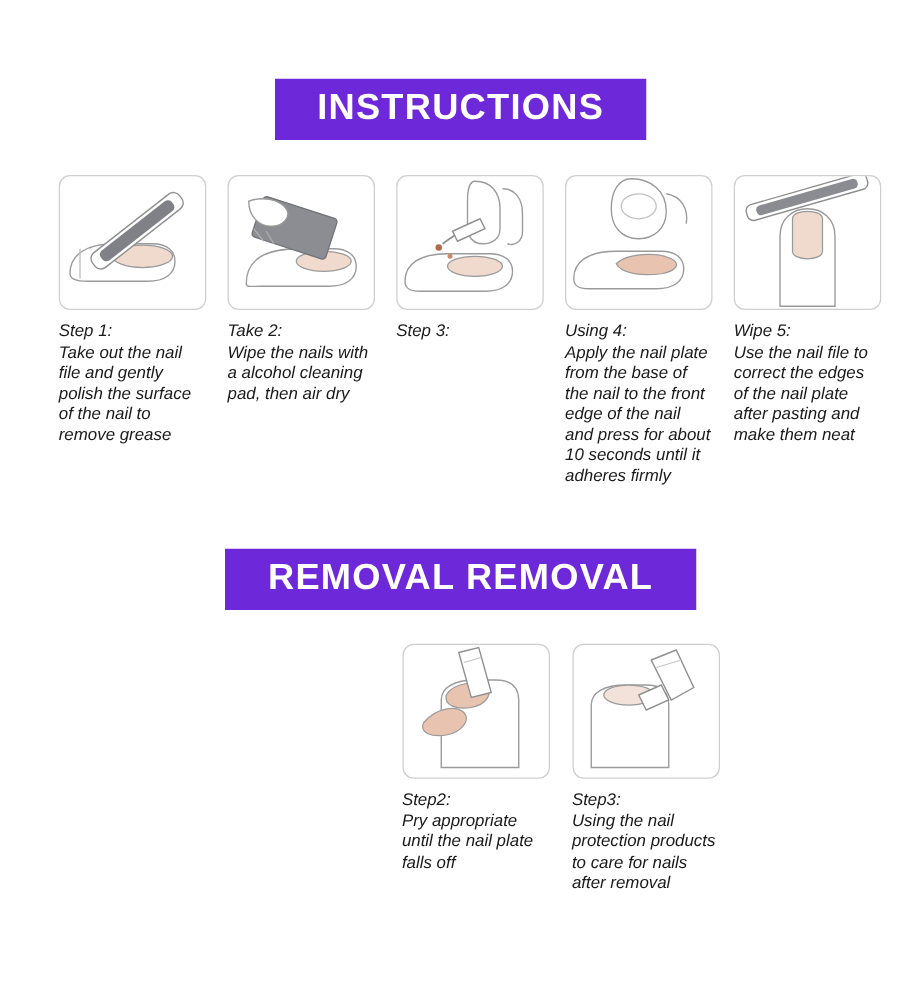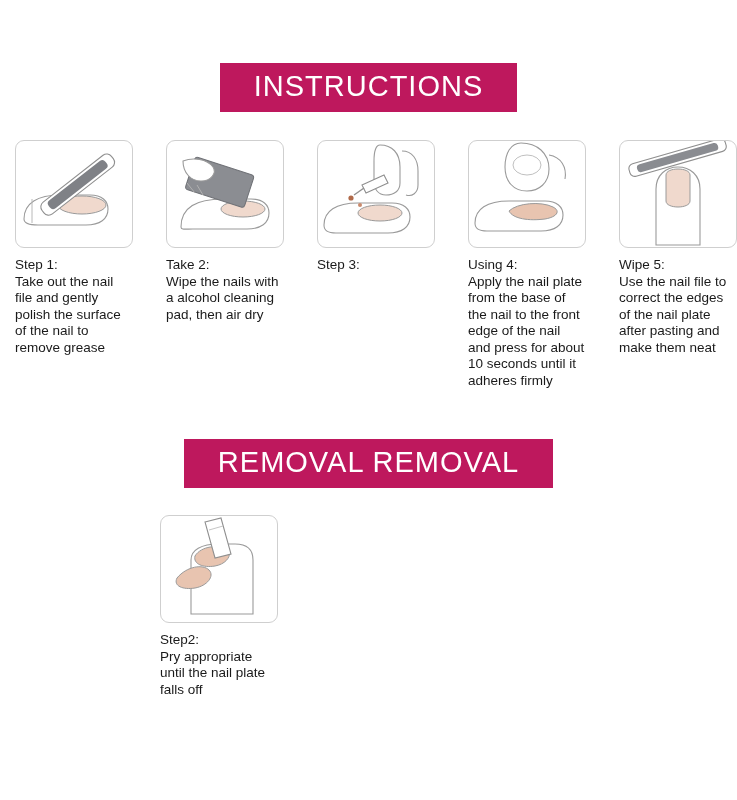--- a/index.html
+++ b/index.html
@@ -21,36 +21,37 @@
     position: relative;
     box-sizing: border-box;
   }
 
   
   .banner-wrap {
     display: flex;
     justify-content: center;
   }
   .banner {
-    background: #be185d;
+    background: #6d28d9;
     color: #ffffff;
     font-size: 29px;
     letter-spacing: 1px;
-    font-weight: 400;
+    font-weight: 700;
     padding: 9px 34px 11px 34px;
     line-height: 1.0;
     text-align: left;
     white-space: nowrap;
   }
 
   
   .steps-row {
     display: flex;
-    justify-content: space-between;
+    justify-content: center;
     align-items: flex-start;
+    font-style: italic;
   }
   #instructions-row {
     padding-left: 15px;
     margin-top: 28px;
     gap: 17px;
   }
   #removal-row {
     padding-left: 160px;
     margin-top: 27px;
     gap: 18px;
@@ -228,16 +229,34 @@
           <path d="M44 6 L60 2 L70 38 L54 42 Z" fill="#ffffff" stroke="#8f8f8f" stroke-width="1.1"></path>
           <path d="M48 14 L62 10" stroke="#c5c5c5" stroke-width="1"></path>
         </svg>
       </div>
       <div class="step-caption">
         <span class="step-label">Step2:</span>
         <span>Pry appropriate until the nail plate falls off</span>
       </div>
     </div>
 
+    <div class="step">
+      <div class="step-figure">
+        <svg width="116" height="106" viewBox="0 0 116 106">
+
+          <path d="M14 98 L14 48 C14 38 24 32 42 32 L58 32 C70 32 76 38 76 48 L76 98 Z" fill="#ffffff" stroke="#9a9a9a" stroke-width="1.1"></path>
+
+          <ellipse cx="44" cy="40" rx="20" ry="8" fill="#f2e2da" stroke="#9a9a9a" stroke-width="1"></ellipse>
+
+          <path d="M62 12 L82 4 L96 34 L78 44 Z" fill="#ffffff" stroke="#8f8f8f" stroke-width="1.1"></path>
+          <path d="M52 40 L70 32 L76 44 L58 52 Z" fill="#ffffff" stroke="#8f8f8f" stroke-width="1.1"></path>
+          <path d="M66 18 L86 12" stroke="#c5c5c5" stroke-width="1"></path>
+        </svg>
+      </div>
+      <div class="step-caption">
+        <span class="step-label">Step3:</span>
+        <span>Using the nail protection products to care for nails after removal</span>
+      </div>
+    </div>
 
   </div>
 
 </div>
 
 </body></html>

